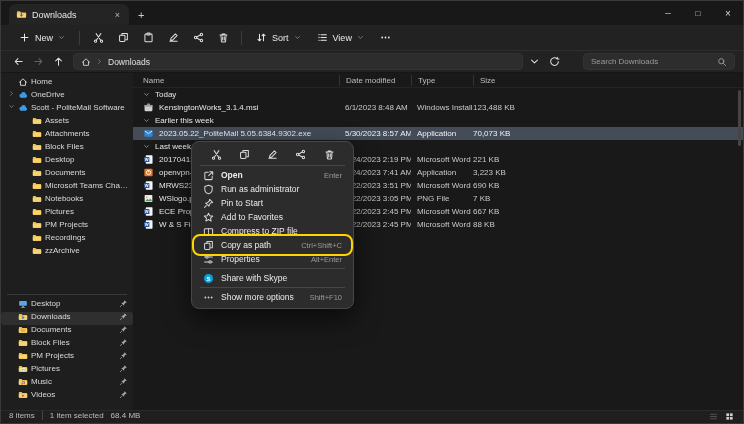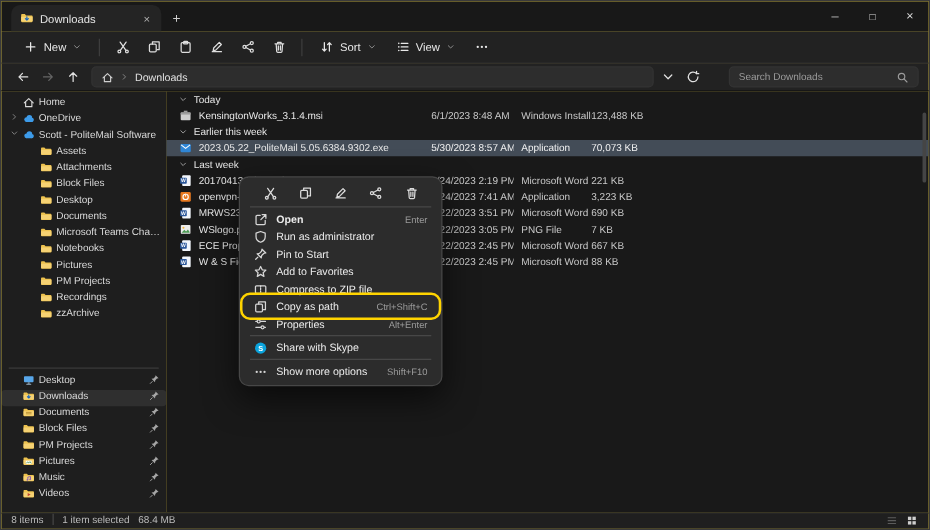--- a/index.html
+++ b/index.html
@@ -1,17 +1,17 @@
 <!DOCTYPE html>
 <html><head>
 <meta charset="utf-8">
 <style>
   *{box-sizing:border-box;margin:0;padding:0}
   body{background:#000;font-family:"Liberation Sans","DejaVu Sans",sans-serif}
-  .window{position:relative;width:744px;height:424px;background:#fde047;color:#e8e8e8;overflow:hidden;border:1px solid #3a3a3a}
+  .window{position:relative;width:744px;height:424px;background:#0f172a;color:#e8e8e8;overflow:hidden;border:1px solid #3a3a3a}
   svg{width:100%;height:100%;display:block}
   .ico{display:inline-flex;align-items:center;justify-content:center;flex:0 0 auto}
 
   
   .titlebar{height:24px;background:#181818;display:flex;align-items:flex-end;padding-left:8px}
   .tab{width:120px;height:21px;background:#242424;border-radius:7px 7px 0 0;display:flex;align-items:center;gap:5px;padding:0 7px;font-size:9px}
   .tab-icon{width:11px;height:11px}
   .tab-title{flex:1;overflow:hidden;white-space:nowrap;color:#e5e5e5}
   .tab-close{color:#b5b5b5;font-size:9px;padding:0 2px;cursor:default}
   .newtab{color:#cfcfcf;font-size:11px;margin:0 0 4px 9px;line-height:1}
@@ -553,20 +553,26 @@
             <span class="ico sb-pin">
               <svg viewBox="0 0 12 12">
                 <path d="M7.3 1.5 L10.5 4.7 L8.8 5.1 L7 6.9 L6.6 9 L3 5.4 L5.1 5 L6.9 3.2 Z" fill="#a6a6a6"></path>
                 <path d="M3.7 8.3 L1.7 10.3" stroke="#a6a6a6" stroke-width="1" stroke-linecap="round"></path>
               </svg>
             </span>
           </div>
         </div>
     </div>
     <div class="main">
+      <div class="col-headers" id="col-headers">
+          <div class="col-h">Name</div>
+          <div class="col-h bl">Date modified</div>
+          <div class="col-h bl">Type</div>
+          <div class="col-h bl">Size</div>
+        </div>
       <div id="rows">
           <div class="group-hdr">
             <span class="ico g-chev">
               <svg viewBox="0 0 12 12" fill="none" stroke="currentColor" stroke-width="1.1" stroke-linecap="round" stroke-linejoin="round">
                 <path d="M2.8 4.4 L6 7.6 L9.2 4.4"></path>
               </svg>
             </span>
             <span>Today</span>
           </div>
           <div class="row">

